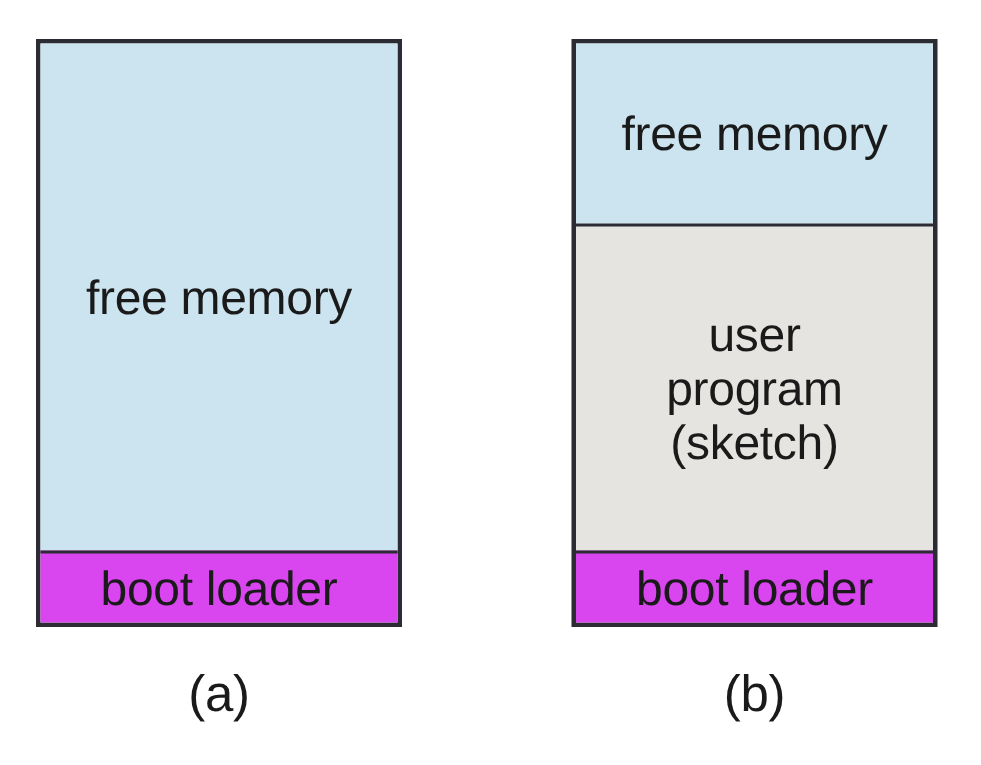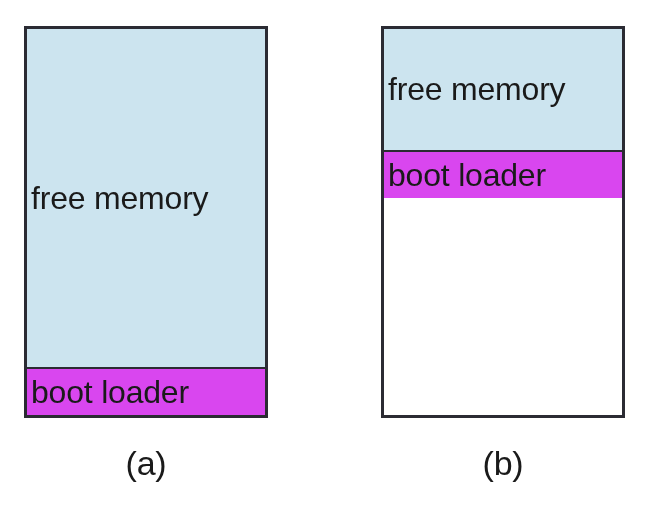--- a/index.html
+++ b/index.html
@@ -42,20 +42,21 @@
     top: 26px;
     width: 244px;
     height: 392px;
   }
 
   
   .mem-segment {
     box-sizing: border-box;
     display: flex;
     align-items: center;
+    justify-content: center;
     text-align: center;
     color: #1a1a1a;
     font-size: 32px;
     line-height: 1.13;
     letter-spacing: -0.2px;
     overflow: hidden;
   }
   .mem-segment + .mem-segment {
     border-top: 2px solid #2b2b33;
   }
@@ -116,20 +117,25 @@
       <span class="seg-label">boot loader</span>
     </div>
   </div>
 
   <div class="caption" id="caption-a">(a)</div>
 
   <div class="mem-column" id="column-b">
     <div class="mem-segment seg-free" id="b-free">
       <span class="seg-label">free memory</span>
     </div>
+    <div class="mem-segment seg-program" id="b-program">
+      <span class="seg-label">user
+program
+(sketch)</span>
+    </div>
     <div class="mem-segment seg-boot" id="b-boot">
       <span class="seg-label">boot loader</span>
     </div>
   </div>
 
   <div class="caption" id="caption-b">(b)</div>
 
 </div>
 
 </body></html>

